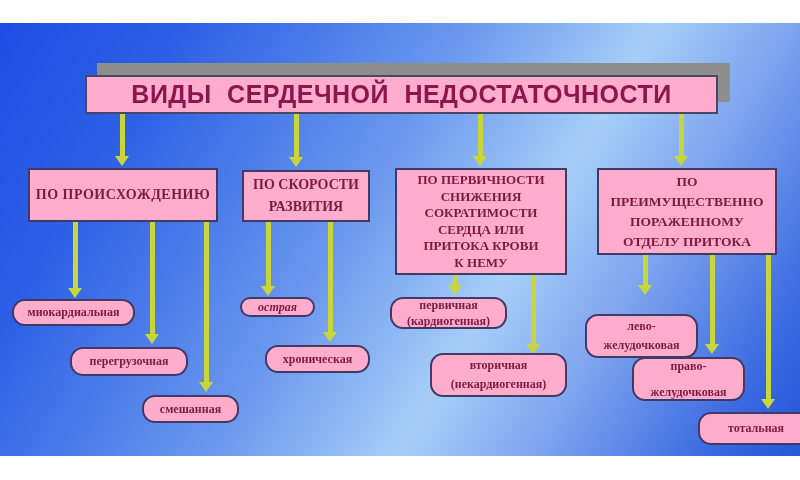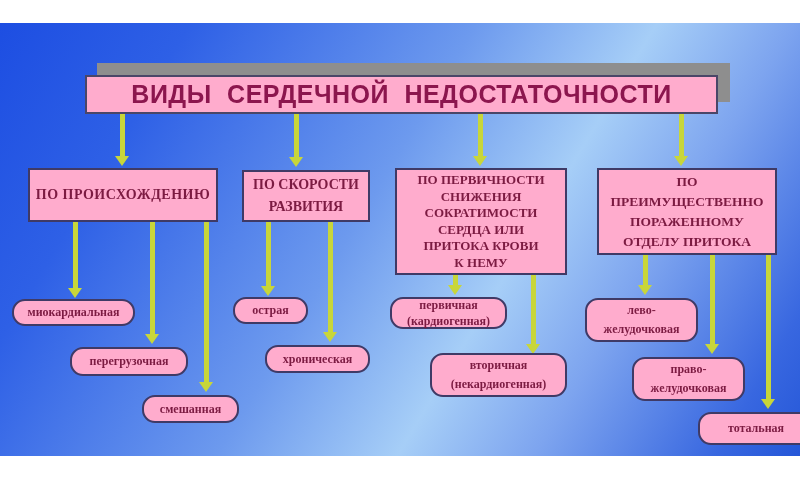--- a/index.html
+++ b/index.html
@@ -16,26 +16,26 @@
              font-family:"Liberation Sans", sans-serif;font-size:25px;letter-spacing:.5px;
              word-spacing:8px;color:#8c164e;}
   .cat1{left:28px;top:168px;width:190px;height:54px;font-size:14px;letter-spacing:.5px;}
   .cat2{left:242px;top:170px;width:128px;height:52px;font-size:14px;line-height:22px;}
   .cat3{left:395px;top:168px;width:172px;height:107px;font-size:13px;line-height:16.5px;}
   .cat4{left:597px;top:168px;width:180px;height:87px;font-size:13.5px;line-height:20px;}
   .leaf{font-size:12px;border-radius:13px;}
   .lf1{left:12px;top:299px;width:123px;height:27px;}
   .lf2{left:70px;top:347px;width:118px;height:29px;justify-content:center;}
   .lf3{left:142px;top:395px;width:97px;height:28px;justify-content:center;}
-  .lf4{left:233px;top:297px;width:75px;height:27px;}
+  .lf4{left:240px;top:297px;width:75px;height:20px;font-style:italic;}
   .lf5{left:265px;top:345px;width:105px;height:28px;}
   .lf6{left:390px;top:297px;width:117px;height:32px;line-height:16px;}
   .lf7{left:430px;top:353px;width:137px;height:44px;line-height:19px;}
-  .lf8{left:585px;top:298px;width:113px;height:44px;line-height:19px;}
-  .lf9{left:632px;top:357px;width:113px;height:44px;line-height:19px;}
+  .lf8{left:585px;top:314px;width:113px;height:44px;line-height:19px;}
+  .lf9{left:632px;top:357px;width:113px;height:44px;line-height:26px;}
   .lf10{left:698px;top:412px;width:116px;height:33px;}
   .arr{position:absolute;width:5px;background:#c8d63a;}
   .arr::after{content:"";position:absolute;bottom:-10px;left:-5px;width:0;height:0;
       border-left:7.5px solid transparent;border-right:7.5px solid transparent;
       border-top:10px solid #c8d63a;}
   .t1{left:120px;top:114px;height:42px;}
   .t2{left:294px;top:114px;height:43px;}
   .t3{left:478px;top:114px;height:42px;}
   .t4{left:679px;top:114px;height:42px;}
   .o1{left:73px;top:222px;height:66px;}

